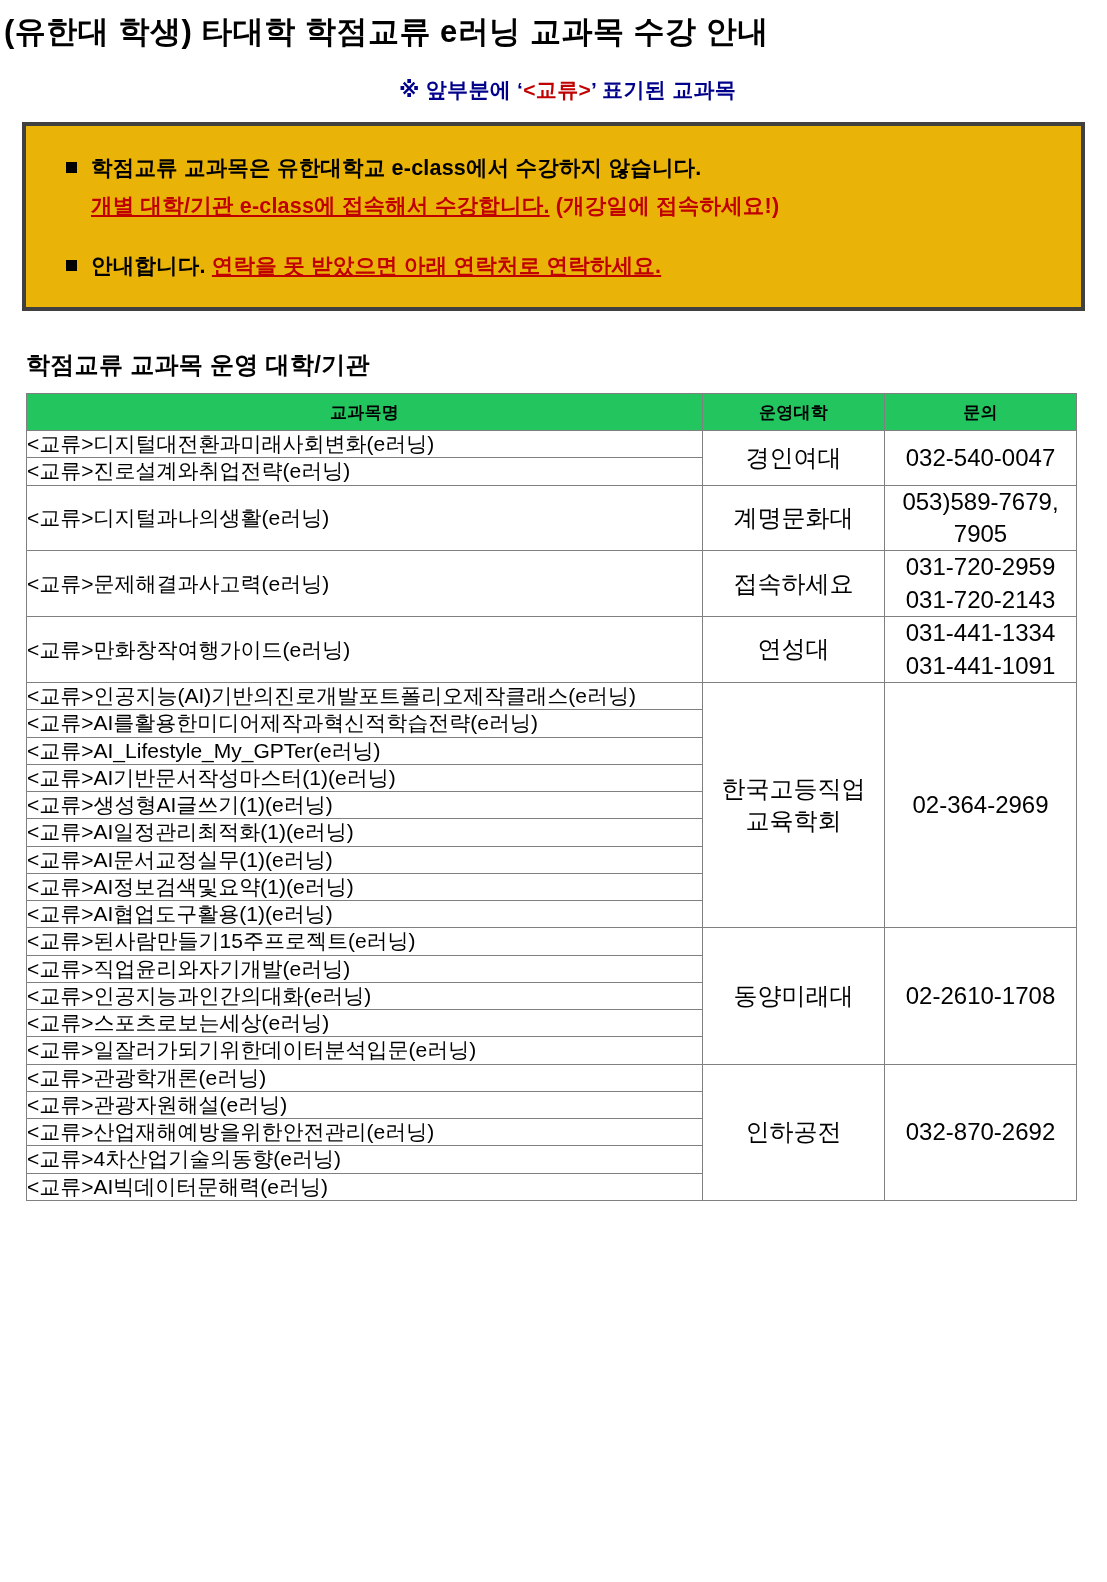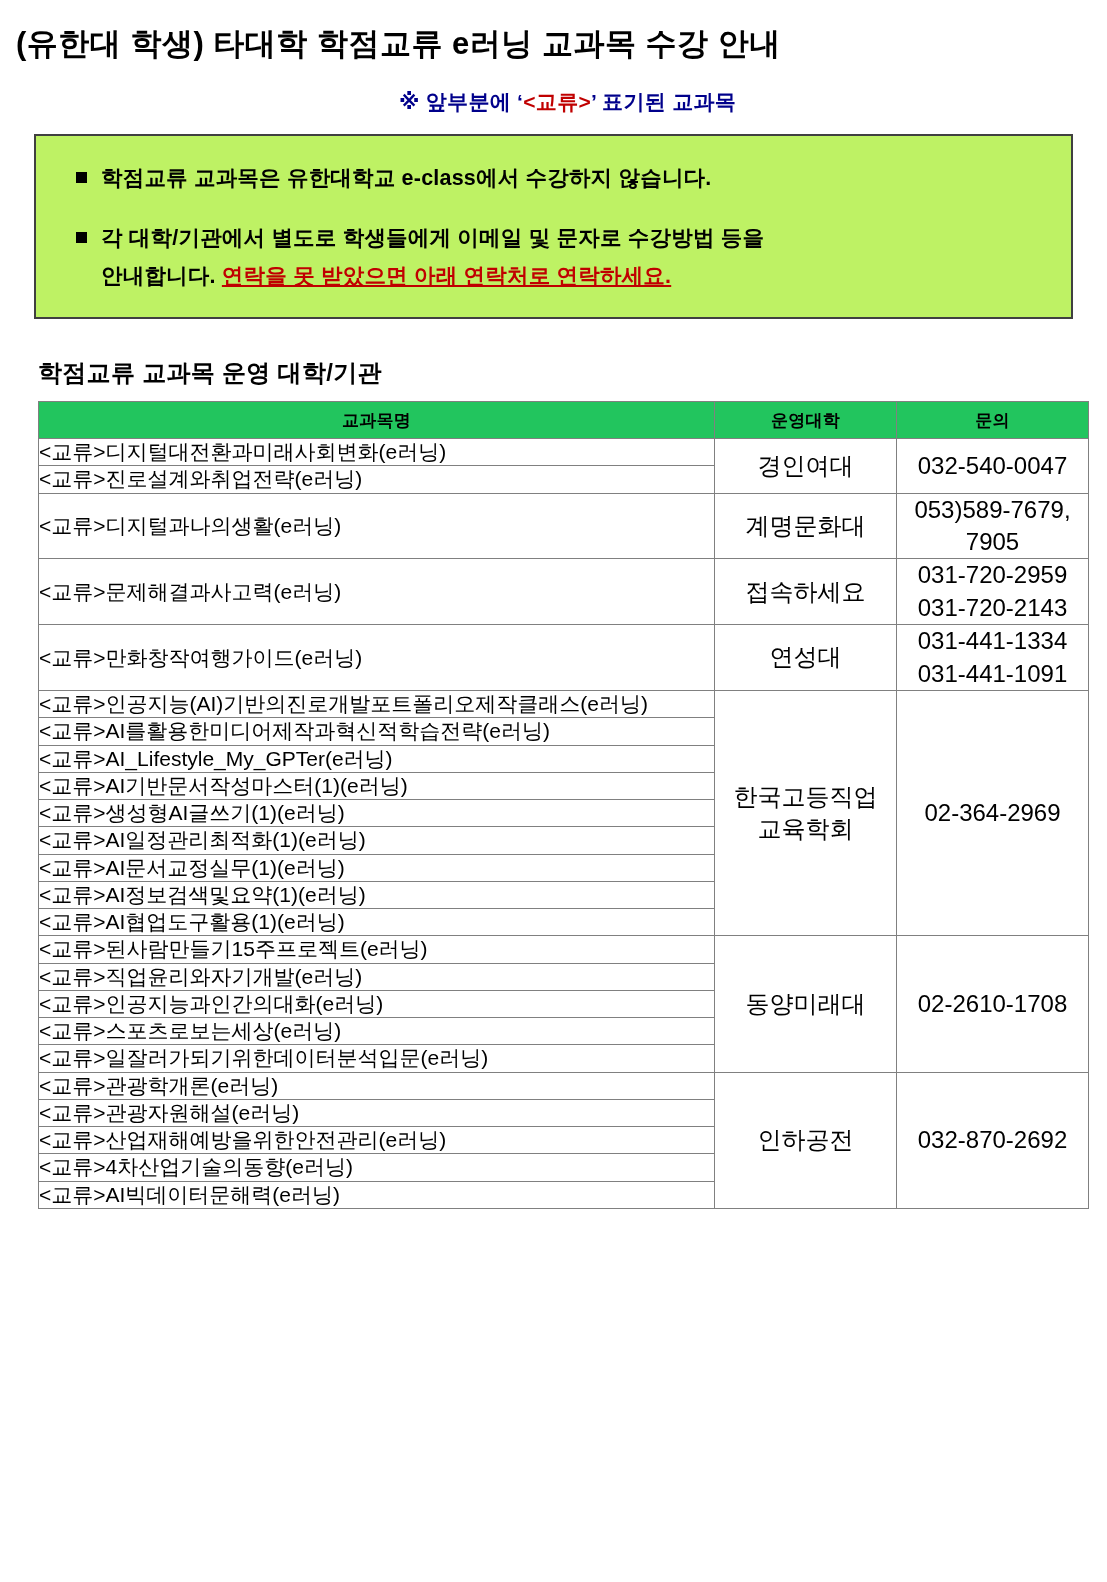--- a/index.html
+++ b/index.html
@@ -9,21 +9,21 @@
   }
   body {
     width: 1107px;
     min-height: 1582px;
     font-family: "Liberation Sans", "DejaVu Sans", sans-serif;
     color: #000000;
     position: relative;
   }
   .page {
     width: 1107px;
-    padding: 12px;
+    padding: 0;
     box-sizing: border-box;
   }
   
   .doc-title {
     font-size: 31px;
     font-weight: bold;
     letter-spacing: 0.5px;
     padding: 12px 0 0 4px;
     line-height: 1.3;
     white-space: nowrap;
@@ -36,22 +36,22 @@
     color: #00008B;
     letter-spacing: 0.3px;
     text-align: center;
   }
   .subnote .red {
     color: #C00000;
   }
   
   .callout {
     margin: 18px 22px 0 22px;
-    border: 2px solid #404040;
-    background: #bef264;
+    border: 4px solid #404040;
+    background: #eab308;
     padding: 24px 20px 22px 20px;
     box-sizing: border-box;
   }
   .callout-item {
     display: flex;
     align-items: flex-start;
     margin-bottom: 22px;
   }
   .callout-item:last-child {
     margin-bottom: 0;
@@ -141,27 +141,27 @@
   <div class="subnote">
     <span>※ 앞부분에 ‘</span><span class="red">&lt;교류&gt;</span><span>’ 표기된 교과목</span>
   </div>
 
   <div class="callout">
 
     <div class="callout-item">
       <span class="bullet-sq"></span>
       <div class="callout-text">
         <div>학점교류 교과목은 유한대학교 e-class에서 수강하지 않습니다.</div>
+        <div><span class="red-u">개별 대학/기관 e-class에 접속해서 수강합니다.</span><span class="red"> (개강일에 접속하세요!)</span></div>
       </div>
     </div>
 
     <div class="callout-item">
       <span class="bullet-sq"></span>
       <div class="callout-text">
-        <div>각 대학/기관에서 별도로 학생들에게 이메일 및 문자로 수강방법 등을</div>
         <div><span>안내합니다. </span><span class="red-u">연락을 못 받았으면 아래 연락처로 연락하세요.</span></div>
       </div>
     </div>
 
   </div>
 
   <div class="section-heading">학점교류 교과목 운영 대학/기관</div>
 
   <table class="courses">
     <colgroup>

